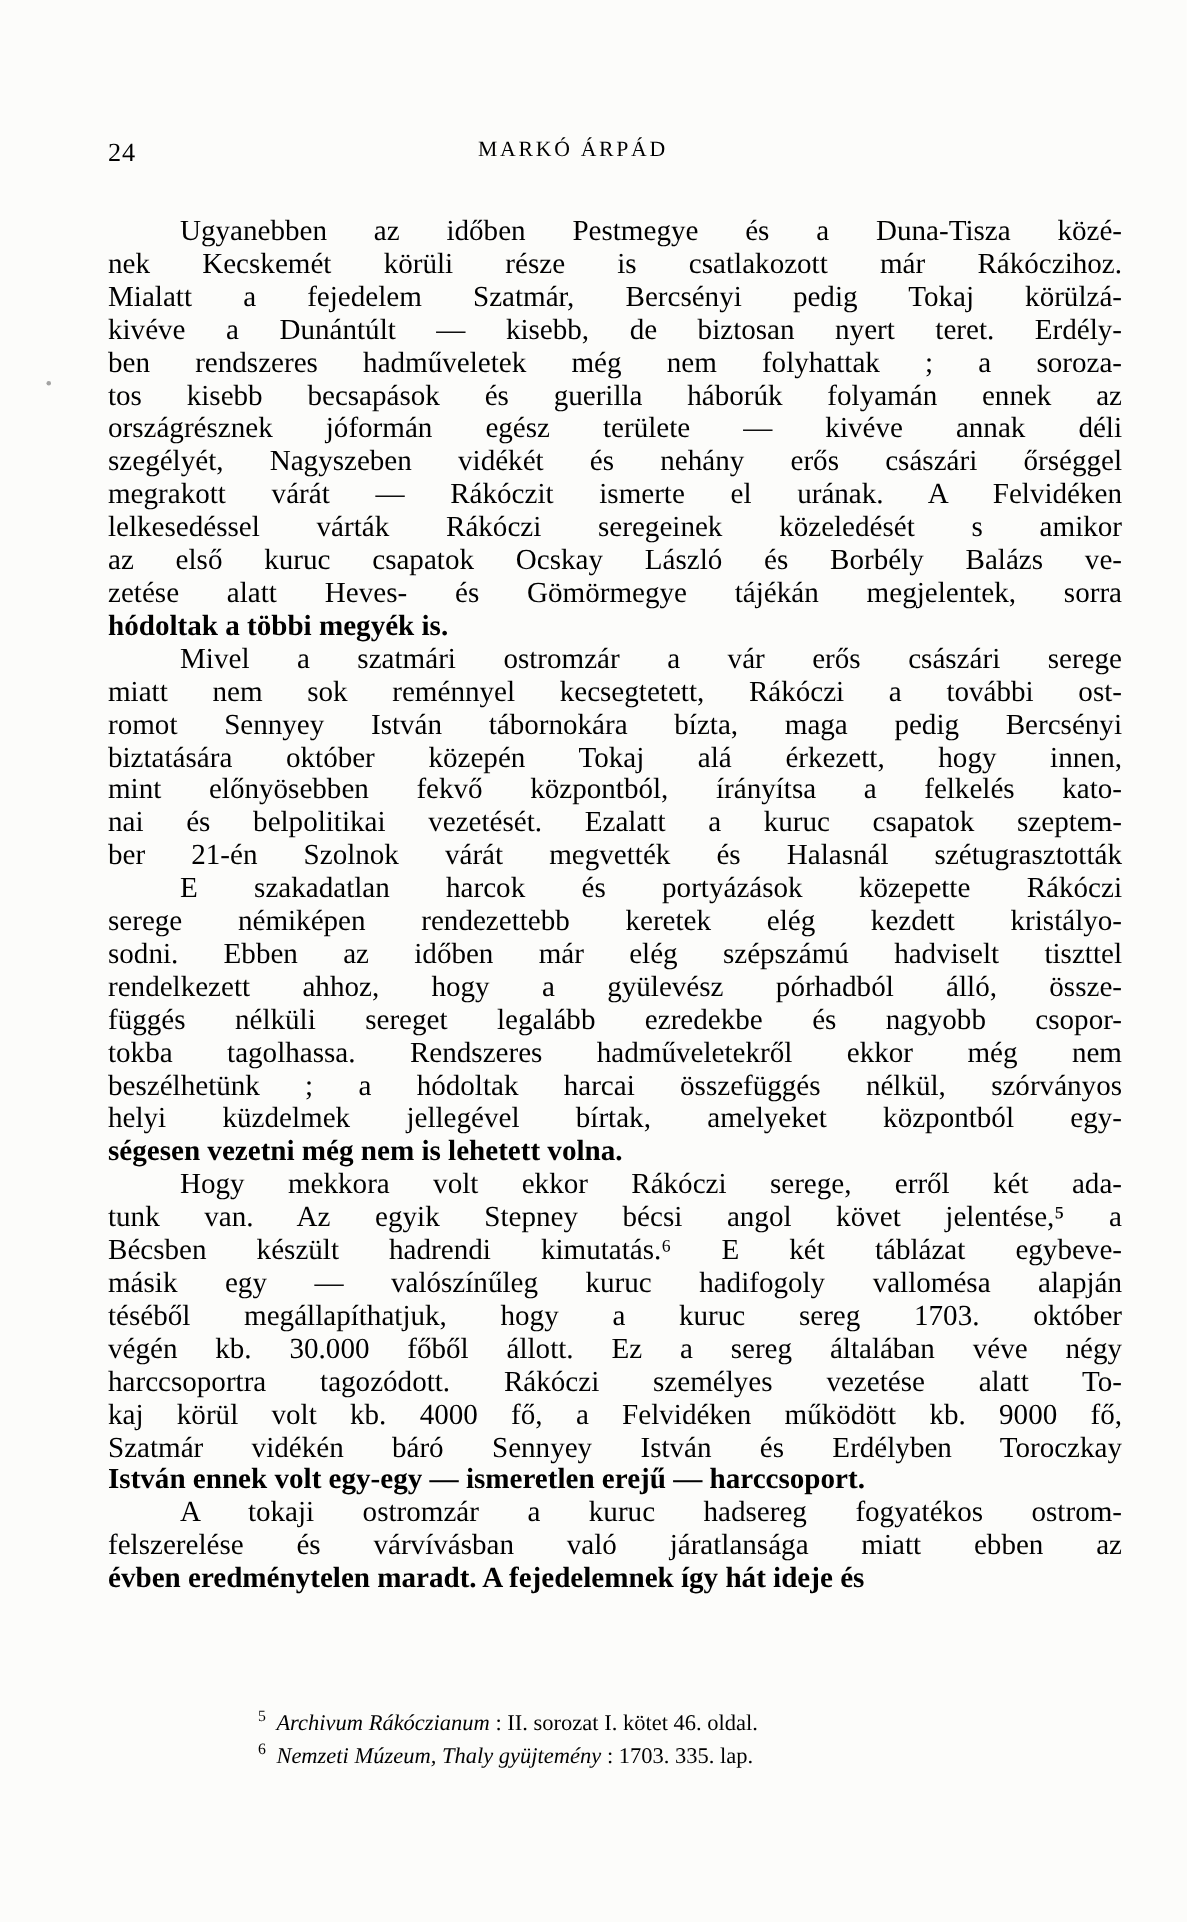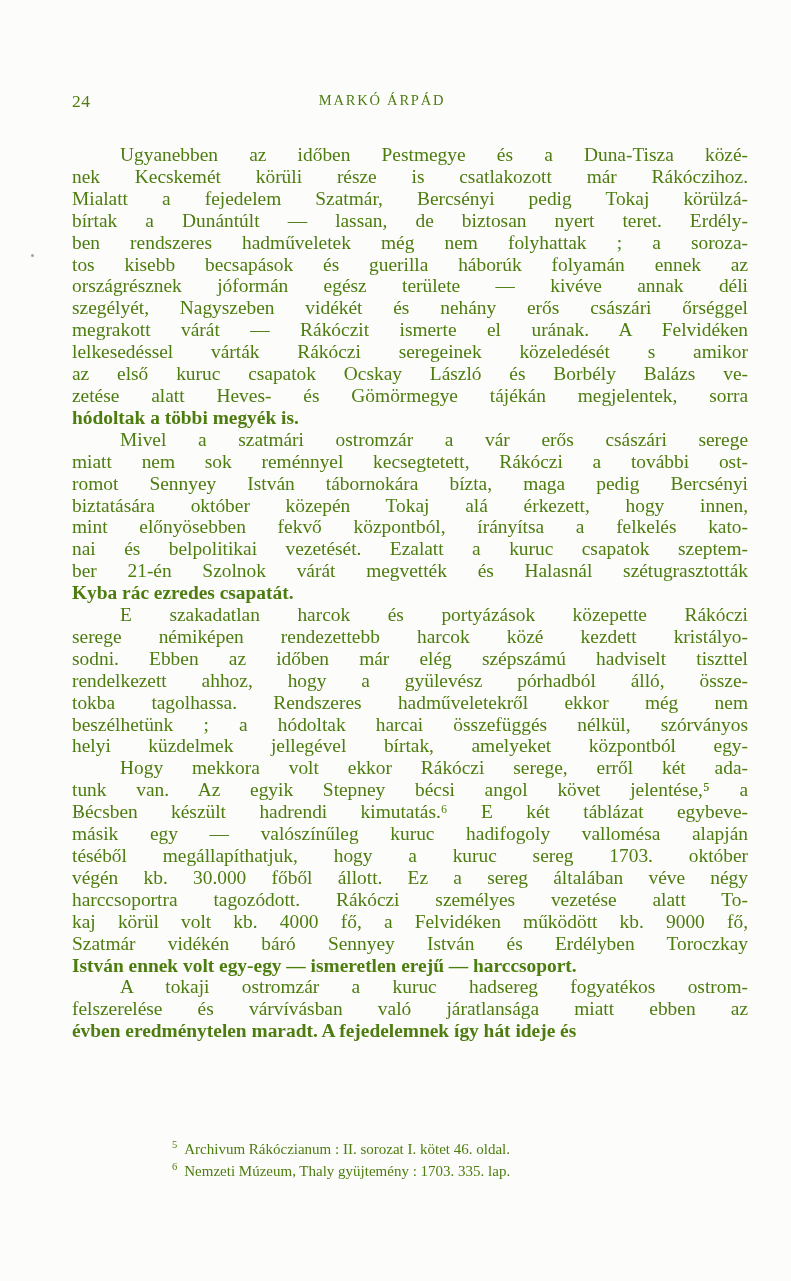--- a/index.html
+++ b/index.html
@@ -1,21 +1,21 @@
 <!DOCTYPE html>
 <html><head>
 <meta charset="utf-8">
 <style>
   html, body { margin: 0; padding: 0; }
   .page {
     position: relative;
     width: 791px;
     height: 1281px;
     background: #fcfcfa;
-    color: #4d7c0f;
+    color: #000000;
     font-family: "Liberation Serif", "DejaVu Serif", serif;
     overflow: hidden;
   }
   .header {
     position: absolute;
     left: 72px;
     top: 90px;
     width: 678px;
     height: 22px;
   }
@@ -59,21 +59,21 @@
     line-height: 22.4px;
   }
   .footnote { padding-left: 100px; }
   .fn-marker {
     display: inline-block;
     font-size: 10.5px;
     vertical-align: 6px;
     margin-right: 7px;
     line-height: 0;
   }
-  .fn-italic { }
+  .fn-italic { font-style: italic; }
   .artifact-dot {
     position: absolute;
     left: 31px;
     top: 254px;
     width: 3px;
     height: 3px;
     border-radius: 50%;
     background: #5a5a5a;
     opacity: 0.55;
   }
@@ -95,49 +95,50 @@
   <div class="header">
     <span class="page-number">24</span>
     <span class="running-header">MARKÓ ÁRPÁD</span>
   </div>
 
   <div class="body-text">
       <div class="paragraph">
         <div class="line first">Ugyanebben az időben Pestmegye és a Duna-Tisza közé-</div>
         <div class="line">nek Kecskemét körüli része is csatlakozott már Rákóczihoz.</div>
         <div class="line">Mialatt a fejedelem Szatmár, Bercsényi pedig Tokaj körülzá-</div>
-        <div class="line">bírtak a Dunántúlt — lassan, de biztosan nyert teret. Erdély-</div>
+        <div class="line">kivéve a Dunántúlt — kisebb, de biztosan nyert teret. Erdély-</div>
         <div class="line">ben rendszeres hadműveletek még nem folyhattak ; a soroza-</div>
         <div class="line">tos kisebb becsapások és guerilla háborúk folyamán ennek az</div>
         <div class="line">országrésznek jóformán egész területe — kivéve annak déli</div>
         <div class="line">szegélyét, Nagyszeben vidékét és nehány erős császári őrséggel</div>
         <div class="line">megrakott várát — Rákóczit ismerte el urának. A Felvidéken</div>
         <div class="line">lelkesedéssel várták Rákóczi seregeinek közeledését s amikor</div>
         <div class="line">az első kuruc csapatok Ocskay László és Borbély Balázs ve-</div>
         <div class="line">zetése alatt Heves- és Gömörmegye tájékán megjelentek, sorra</div>
         <div class="line last">hódoltak a többi megyék is.</div>
       </div>
       <div class="paragraph">
         <div class="line first">Mivel a szatmári ostromzár a vár erős császári serege</div>
         <div class="line">miatt nem sok reménnyel kecsegtetett, Rákóczi a további ost-</div>
         <div class="line">romot Sennyey István tábornokára bízta, maga pedig Bercsényi</div>
         <div class="line">biztatására október közepén Tokaj alá érkezett, hogy innen,</div>
         <div class="line">mint előnyösebben fekvő központból, írányítsa a felkelés kato-</div>
         <div class="line">nai és belpolitikai vezetését. Ezalatt a kuruc csapatok szeptem-</div>
         <div class="line">ber 21-én Szolnok várát megvették és Halasnál szétugrasztották</div>
-        <div class="line last">Kyba rác ezredes csapatát.</div>
       </div>
       <div class="paragraph">
         <div class="line first">E szakadatlan harcok és portyázások közepette Rákóczi</div>
-        <div class="line">serege némiképen rendezettebb harcok közé kezdett kristályo-</div>
+        <div class="line">serege némiképen rendezettebb keretek elég kezdett kristályo-</div>
         <div class="line">sodni. Ebben az időben már elég szépszámú hadviselt tiszttel</div>
         <div class="line">rendelkezett ahhoz, hogy a gyülevész pórhadból álló, össze-</div>
+        <div class="line">függés nélküli sereget legalább ezredekbe és nagyobb csopor-</div>
         <div class="line">tokba tagolhassa. Rendszeres hadműveletekről ekkor még nem</div>
         <div class="line">beszélhetünk ; a hódoltak harcai összefüggés nélkül, szórványos</div>
         <div class="line">helyi küzdelmek jellegével bírtak, amelyeket központból egy-</div>
+        <div class="line last">ségesen vezetni még nem is lehetett volna.</div>
       </div>
       <div class="paragraph">
         <div class="line first">Hogy mekkora volt ekkor Rákóczi serege, erről két ada-</div>
         <div class="line">tunk van. Az egyik Stepney bécsi angol követ jelentése,⁵ a</div>
         <div class="line">Bécsben készült hadrendi kimutatás.⁶ E két táblázat egybeve-</div>
         <div class="line">másik egy — valószínűleg kuruc hadifogoly vallomésa alapján</div>
         <div class="line">téséből megállapíthatjuk, hogy a kuruc sereg 1703. október</div>
         <div class="line">végén kb. 30.000 főből állott. Ez a sereg általában véve négy</div>
         <div class="line">harccsoportra tagozódott. Rákóczi személyes vezetése alatt To-</div>
         <div class="line">kaj körül volt kb. 4000 fő, a Felvidéken működött kb. 9000 fő,</div>

